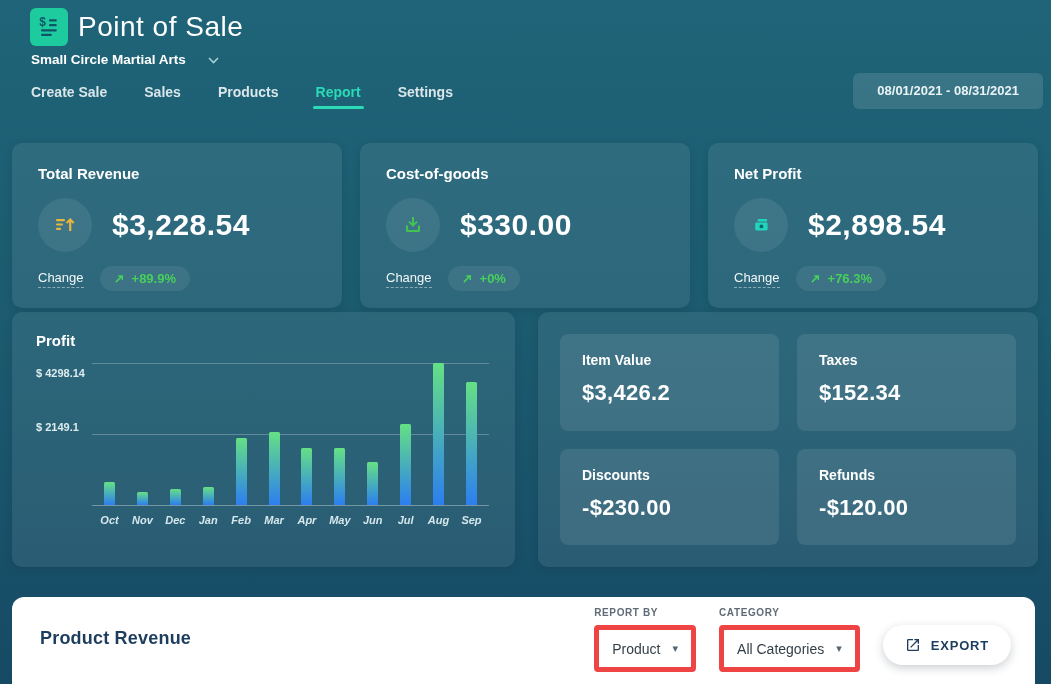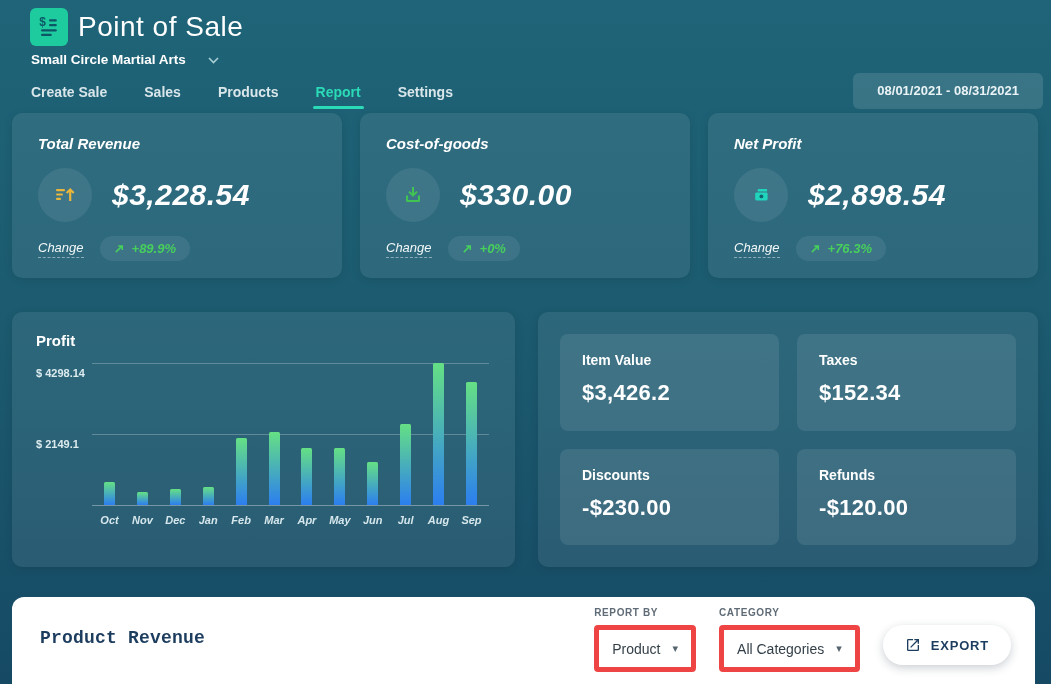--- a/index.html
+++ b/index.html
@@ -18,22 +18,22 @@
   .nav{position:absolute;left:31px;top:84px;display:flex;gap:37px;}
   .tab{position:relative;color:#d9e6ea;font-size:14px;font-weight:700;cursor:pointer;}
   .tab.active{color:#2bdab6;}
   .tab.active::after{content:"";position:absolute;left:-3px;right:-3px;bottom:-9px;height:3px;
         background:#2bdab6;border-radius:2px;}
   .date-pill{position:absolute;right:8px;top:73px;height:36px;line-height:36px;
         padding:0 24px;background:rgba(255,255,255,0.12);border-radius:6px;color:#eaf3f5;
         font-size:13px;font-weight:700;cursor:pointer;}
 
   
-  .stats{position:absolute;left:12px;right:13px;top:113px;display:grid;
-         grid-template-columns:1fr 1fr 1fr;gap:18px;font-style:italic;}
+  .stats{position:absolute;left:12px;right:13px;top:143px;display:grid;
+         grid-template-columns:1fr 1fr 1fr;gap:18px;}
   .stat-card{background:rgba(255,255,255,0.08);border-radius:10px;padding:22px 26px;
          height:121px;box-shadow:0 2px 10px rgba(0,0,0,0.10);}
   .stat-title{color:#fff;font-size:15px;font-weight:700;margin-bottom:16px;}
   .stat-main{display:flex;align-items:center;gap:20px;}
   .icon-circle{width:54px;height:54px;border-radius:50%;background:rgba(255,255,255,0.08);
          display:flex;align-items:center;justify-content:center;flex:0 0 54px;}
   .stat-value{color:#fff;font-size:30px;font-weight:700;letter-spacing:.5px;}
   .change-row{display:flex;align-items:center;gap:16px;margin-top:14px;}
   .change-label{color:#f2f7f8;font-size:13px;padding-bottom:2px;
          border-bottom:1px dashed rgba(255,255,255,0.45);}
@@ -46,38 +46,38 @@
   .panel{background:rgba(255,255,255,0.08);border-radius:10px;
          box-shadow:0 2px 10px rgba(0,0,0,0.10);}
   .chart-card{padding:20px 24px;}
   .chart-title{color:#fff;font-size:15px;font-weight:700;}
   .chart{position:relative;height:190px;margin-top:2px;}
   .plot{position:absolute;left:56px;right:2px;top:12px;height:142px;
         border-bottom:1px solid rgba(255,255,255,0.35);}
   .gridline{position:absolute;left:0;right:0;height:1px;background:rgba(255,255,255,0.25);}
   .grid-top{top:0;} .grid-mid{top:50%;}
   .ylab{position:absolute;left:0;color:#dcebee;font-size:11px;font-weight:700;}
-  .ylab-top{top:16px;} .ylab-mid{top:87px;}
+  .ylab-top{top:16px;} .ylab-mid{top:70px;}
   .bars{position:absolute;left:0;right:0;top:0;bottom:0;display:flex;
         align-items:center;justify-content:space-between;padding:0 12px;font-style:italic;}
   .bar-col{position:relative;width:11px;height:100%;display:flex;align-items:flex-end;}
   .bar{width:11px;border-radius:1.5px 1.5px 0 0;}
   .bar-label{position:absolute;top:calc(100% + 9px);left:50%;transform:translateX(-50%);
         color:#d5e7ec;font-size:11px;font-weight:700;white-space:nowrap;}
 
   .summary-panel{padding:22px;display:grid;grid-template-columns:1fr 1fr;gap:18px;}
   .sub-card{background:rgba(255,255,255,0.09);border-radius:8px;padding:18px 22px;}
   .sub-label{color:#fff;font-size:14px;font-weight:700;margin-bottom:12px;}
   .sub-value{color:#fff;font-size:22px;font-weight:700;letter-spacing:.3px;}
 
   
   .bottom-card{position:absolute;left:12px;right:16px;top:597px;height:120px;
         background:#ffffff;border-radius:12px;}
   .pr-title{position:absolute;left:28px;top:31px;color:#1d3d5f;font-size:18px;
-        font-weight:700;letter-spacing:.2px;font-family:Liberation Mono, monospace;}
+        font-weight:700;letter-spacing:.2px;}
   .controls{position:absolute;right:24px;top:10px;display:flex;gap:23px;align-items:flex-start;}
   .control{display:flex;flex-direction:column;gap:7px;}
   .control-label{color:#5f6b76;font-size:10px;font-weight:700;letter-spacing:.6px;}
   .select-box{display:flex;align-items:center;gap:12px;border:5px solid #ef4444;
         border-radius:4px;padding:0 13px;height:37px;font-size:14px;color:#333f48;
         background:#fff;cursor:pointer;}
   .caret{color:#55646e;font-size:11px;}
   .export-btn{margin-top:18px;display:flex;align-items:center;gap:10px;height:40px;
         padding:0 22px;background:#fff;border:none;border-radius:20px;cursor:pointer;
         box-shadow:0 3px 10px rgba(20,40,60,0.22);color:#1d3d5f;font-size:13px;

